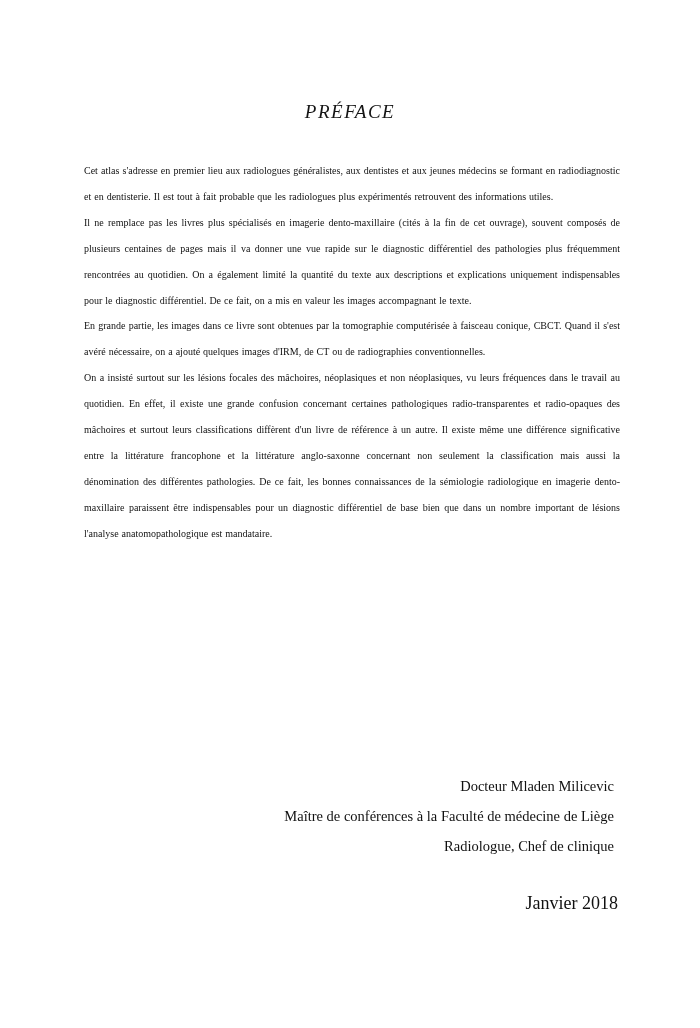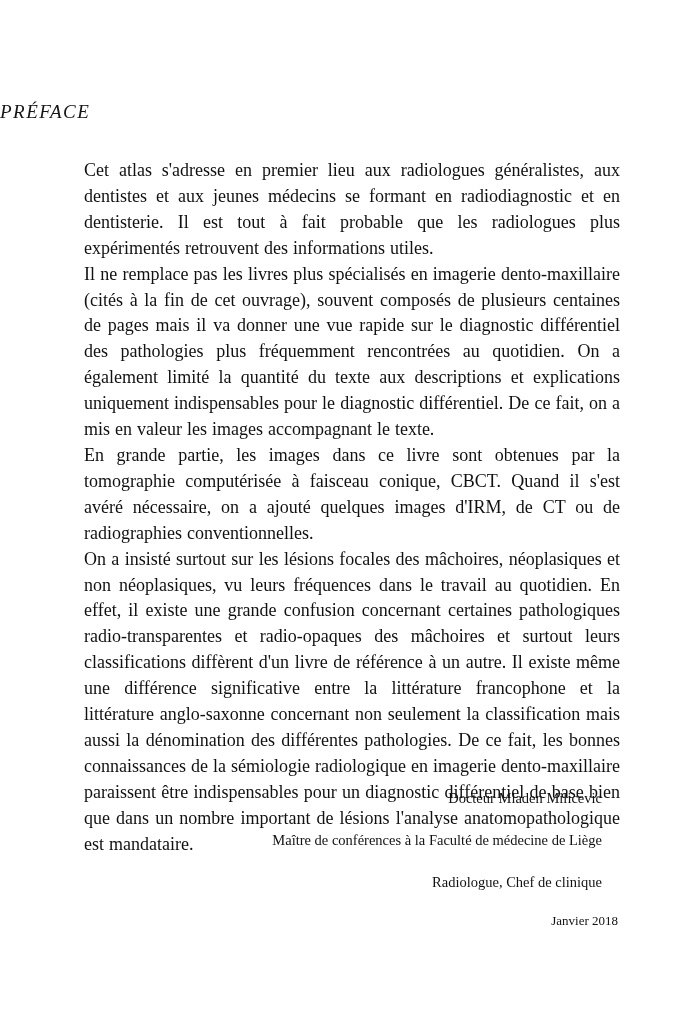--- a/index.html
+++ b/index.html
@@ -14,60 +14,60 @@
     background: #ffffff;
     color: #111111;
     font-family: "Liberation Serif", "DejaVu Serif", serif;
     overflow: hidden;
   }
   .doc-title {
     position: absolute;
     top: 101px;
     left: 0;
     width: 700px;
+    text-align: center;
     font-style: italic;
     font-size: 19px;
     letter-spacing: 1.5px;
     color: #151515;
   }
   .body-text {
     position: absolute;
     top: 158px;
     left: 84px;
     width: 536px;
-    font-size: 18px;
+    font-size: 10px;
     line-height: 25.9px;
     text-align: justify;
   }
   .body-text p {
     margin: 0;
     padding: 0;
     text-align: justify;
     word-spacing: 0.5px;
   }
   .signature-block {
     position: absolute;
     top: 769px;
     left: 84px;
     width: 534px;
     text-align: right;
     font-size: 14.5px;
     line-height: 26px;
   }
   .signature-block div {
-    margin: 16px;
+    margin: 4px;
   }
   .date-line {
     position: absolute;
     top: 893px;
     left: 84px;
     width: 534px;
     text-align: right;
-    font-size: 13px;
-    margin-top: 20px;
+    font-size: 18px;
   }
 </style>
 </head>
 <body>
 
 <div class="page">
 
   <div class="doc-title">PRÉFACE</div>
 
   <div class="body-text">

